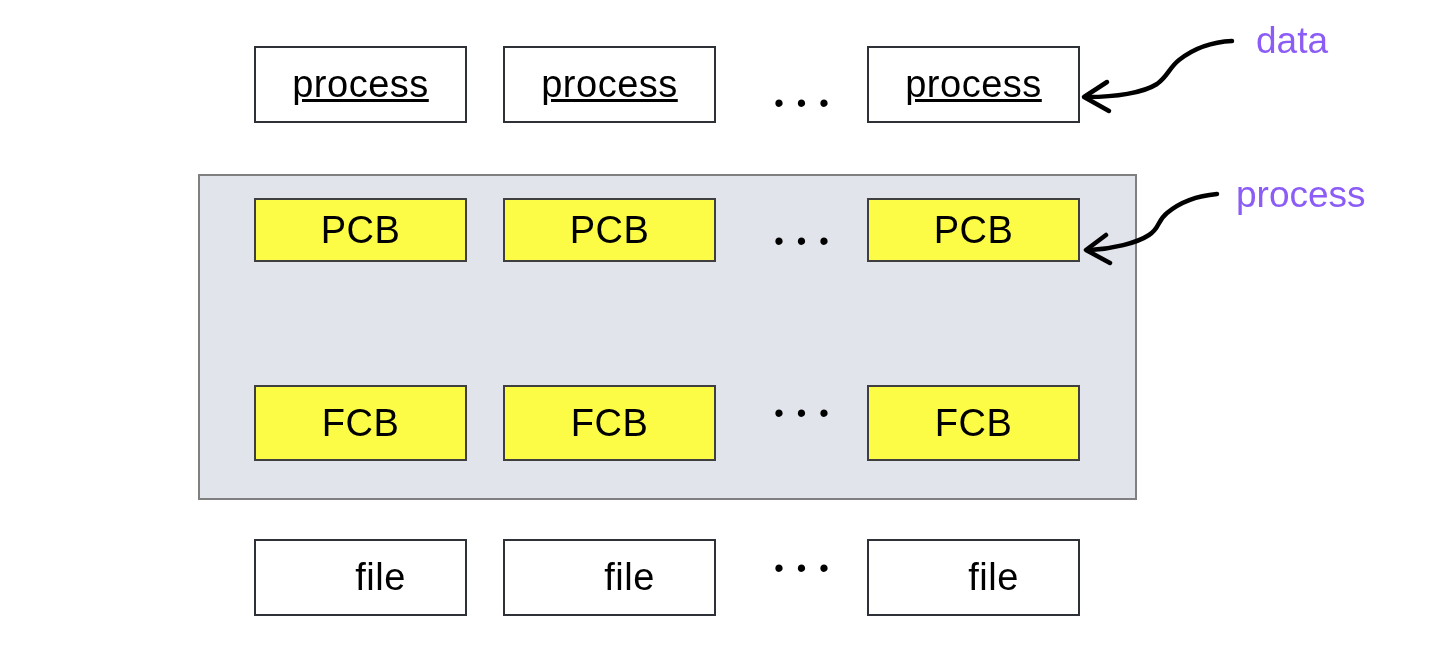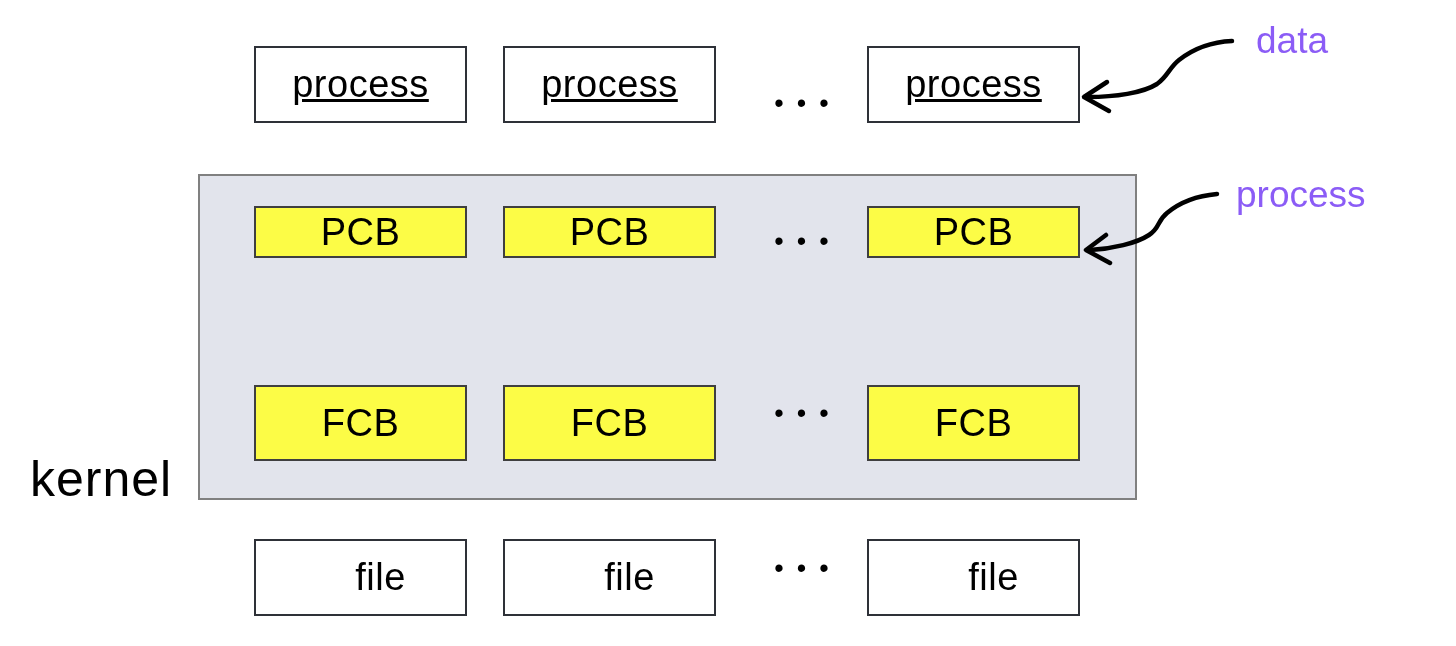--- a/index.html
+++ b/index.html
@@ -31,21 +31,21 @@
     border: 2px solid #2e3138;
   }
   .yellow-box {
     background: #fcfc46;
     border: 2px solid #3f3f3f;
   }
   .col-0 { left: 254px; }
   .col-1 { left: 503px; }
   .col-2 { left: 867px; }
   .row-process { top: 46px;  height: 77px; text-decoration: underline; }
-  .row-pcb     { top: 206px; height: 52px; }
+  .row-pcb     { top: 198px; height: 64px; }
   .row-fcb     { top: 385px; height: 76px; text-align: right; }
   .row-file    { top: 539px; height: 77px; padding-left: 40px; }
   #kernel-region {
     position: absolute;
     left: 198px;
     top: 174px;
     width: 939px;
     height: 326px;
     box-sizing: border-box;
     background: #e2e4ec;
@@ -109,21 +109,20 @@
   <div class="box yellow-box row-fcb col-0">FCB</div>
   <div class="box yellow-box row-fcb col-1">FCB</div>
   <div class="box yellow-box row-fcb col-2">FCB</div>
   <div class="dots dots-fcb">•••</div>
 
   <div class="box white-box row-file col-0">file</div>
   <div class="box white-box row-file col-1">file</div>
   <div class="box white-box row-file col-2">file</div>
   <div class="dots dots-file">•••</div>
 
-  <div id="kernel-label">kernel</div>
   <div id="data-label" class="annotation">data</div>
   <div id="metadata-label" class="annotation">process</div>
 
   <svg id="arrow-layer" width="1456" height="646" viewBox="0 0 1456 646">
     <g stroke="#000000" stroke-width="4.5" fill="none" stroke-linecap="round" stroke-linejoin="round">
       <path d="M1232,41 C1210,42 1193,49 1179,60 C1169,68 1168,76 1157,84 C1143,93 1115,97 1088,97"></path>
       <path d="M1107,82 L1084,97 L1109,111"></path>
     </g>
     <g stroke="#000000" stroke-width="4.5" fill="none" stroke-linecap="round" stroke-linejoin="round">
       <path d="M1217,194 C1195,196 1179,203 1167,213 C1157,221 1160,228 1149,235 C1137,243 1112,249 1090,250"></path>

